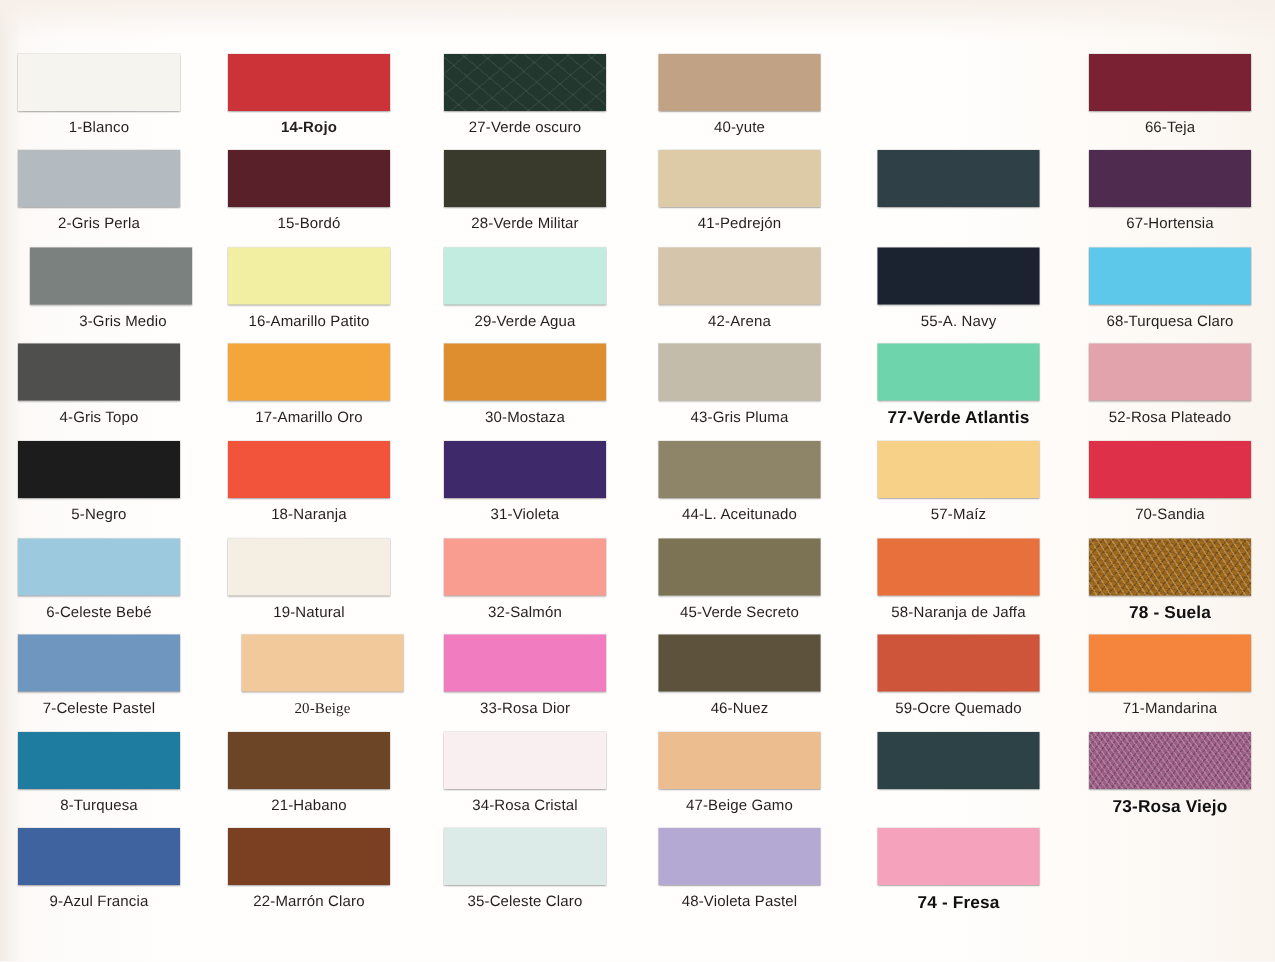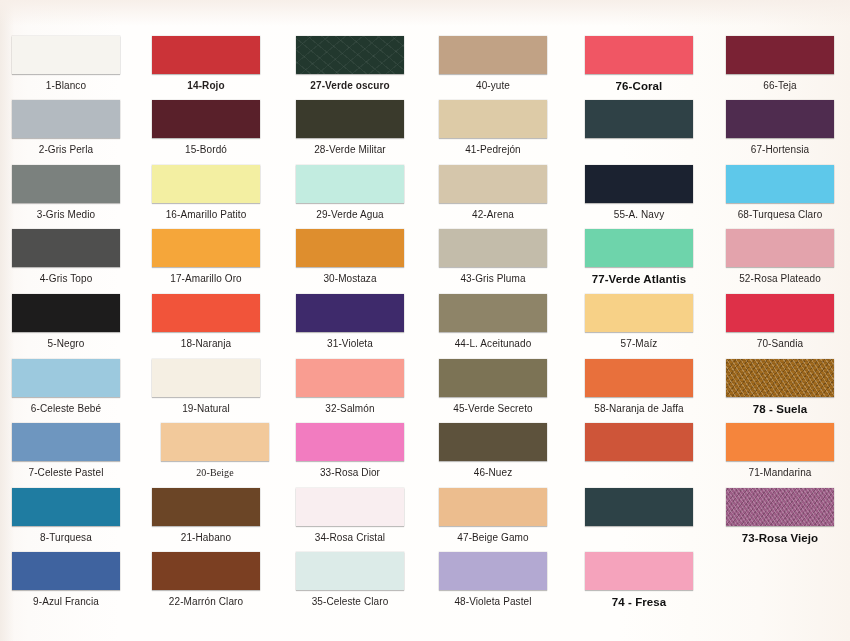--- a/index.html
+++ b/index.html
@@ -96,21 +96,21 @@
 <div id="page">
   <div class="grid" id="grid">
       <div class="cell" style="left: 0px; top: 36px;">
         <div class="swatch" style="background-color: rgb(246, 244, 239);"></div>
         <div class="label">1-Blanco</div>
       </div>
       <div class="cell" style="left: 0px; top: 100px;">
         <div class="swatch" style="background-color: rgb(179, 186, 192);"></div>
         <div class="label">2-Gris Perla</div>
       </div>
-      <div class="cell" style="left: 0px; top: 165px;">
+      <div class="cell" style="left: 0px; top: 165px; padding-left: 16px;">
         <div class="swatch" style="background-color: rgb(123, 129, 126);"></div>
         <div class="label">3-Gris Medio</div>
       </div>
       <div class="cell" style="left: 0px; top: 229px;">
         <div class="swatch" style="background-color: rgb(79, 79, 78);"></div>
         <div class="label">4-Gris Topo</div>
       </div>
       <div class="cell" style="left: 0px; top: 294px;">
         <div class="swatch" style="background-color: rgb(29, 28, 28);"></div>
         <div class="label">5-Negro</div>
@@ -160,21 +160,21 @@
         <div class="label">20-Beige</div>
       </div>
       <div class="cell" style="left: 140px; top: 488px;">
         <div class="swatch" style="background-color: rgb(107, 69, 38);"></div>
         <div class="label">21-Habano</div>
       </div>
       <div class="cell" style="left: 140px; top: 552px;">
         <div class="swatch" style="background-color: rgb(123, 63, 34);"></div>
         <div class="label">22-Marrón Claro</div>
       </div>
-      <div class="cell" style="left: 284px; top: 36px; font-weight: bold;">
+      <div class="cell" style="left: 284px; top: 36px;">
         <div class="swatch tex-verdeoscuro" style="background-color: rgb(34, 56, 46);"></div>
         <div class="label">27-Verde oscuro</div>
       </div>
       <div class="cell" style="left: 284px; top: 100px;">
         <div class="swatch" style="background-color: rgb(58, 58, 44);"></div>
         <div class="label">28-Verde Militar</div>
       </div>
       <div class="cell" style="left: 284px; top: 165px;">
         <div class="swatch" style="background-color: rgb(194, 236, 224);"></div>
         <div class="label">29-Verde Agua</div>
@@ -232,24 +232,20 @@
         <div class="label">46-Nuez</div>
       </div>
       <div class="cell" style="left: 427px; top: 488px;">
         <div class="swatch" style="background-color: rgb(236, 189, 142);"></div>
         <div class="label">47-Beige Gamo</div>
       </div>
       <div class="cell" style="left: 427px; top: 552px;">
         <div class="swatch" style="background-color: rgb(179, 169, 210);"></div>
         <div class="label">48-Violeta Pastel</div>
       </div>
-      <div class="cell" style="left: 573px; top: 36px;">
-        <div class="swatch" style="background-color: rgb(240, 86, 100);"></div>
-        <div class="label bold">76-Coral</div>
-      </div>
       <div class="cell" style="left: 573px; top: 100px;">
         <div class="swatch" style="background-color: rgb(47, 65, 70);"></div>
       </div>
       <div class="cell" style="left: 573px; top: 165px;">
         <div class="swatch" style="background-color: rgb(27, 34, 48);"></div>
         <div class="label">55-A. Navy</div>
       </div>
       <div class="cell" style="left: 573px; top: 229px;">
         <div class="swatch" style="background-color: rgb(110, 212, 171);"></div>
         <div class="label bold">77-Verde Atlantis</div>
@@ -257,20 +253,21 @@
       <div class="cell" style="left: 573px; top: 294px;">
         <div class="swatch" style="background-color: rgb(247, 209, 135);"></div>
         <div class="label">57-Maíz</div>
       </div>
       <div class="cell" style="left: 573px; top: 359px;">
         <div class="swatch" style="background-color: rgb(232, 112, 60);"></div>
         <div class="label wide">58-Naranja de Jaffa</div>
       </div>
       <div class="cell" style="left: 573px; top: 423px;">
         <div class="swatch" style="background-color: rgb(206, 85, 57);"></div>
+        <div class="label">59-Ocre Quemado</div>
       </div>
       <div class="cell" style="left: 573px; top: 488px;">
         <div class="swatch" style="background-color: rgb(45, 66, 71);"></div>
       </div>
       <div class="cell" style="left: 573px; top: 552px;">
         <div class="swatch" style="background-color: rgb(245, 163, 188);"></div>
         <div class="label bold">74 - Fresa</div>
       </div>
       <div class="cell" style="left: 714px; top: 36px;">
         <div class="swatch" style="background-color: rgb(122, 34, 52);"></div>

